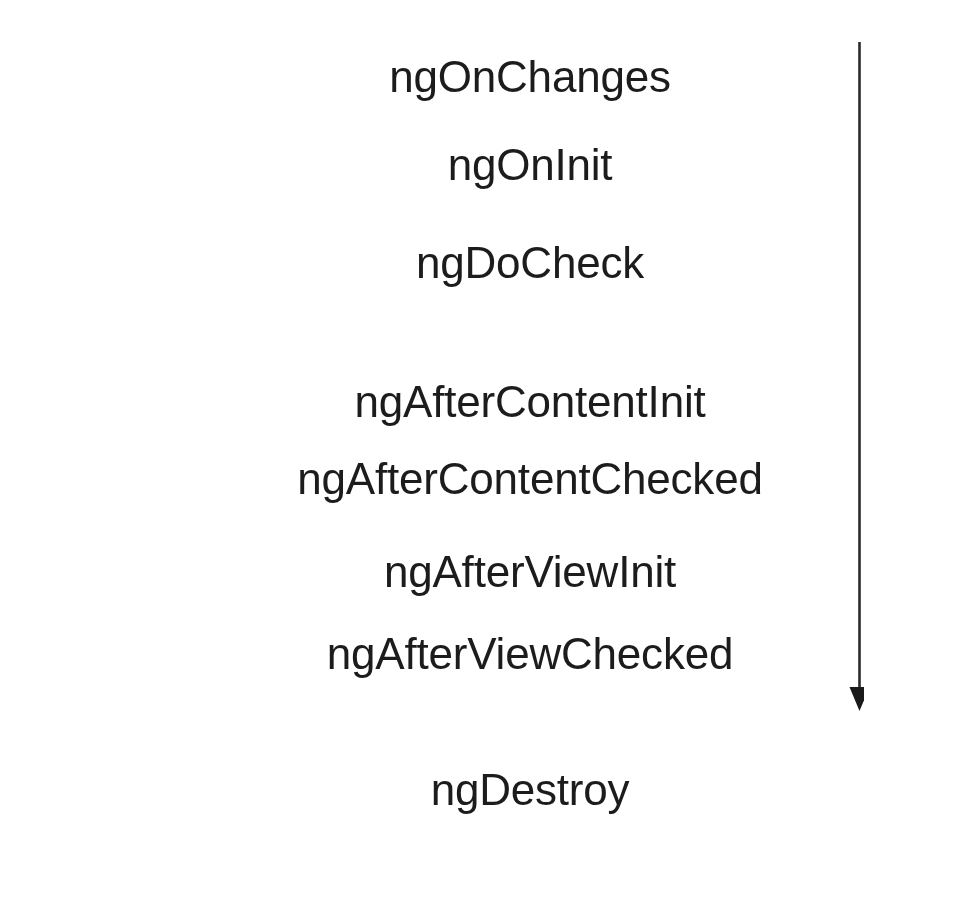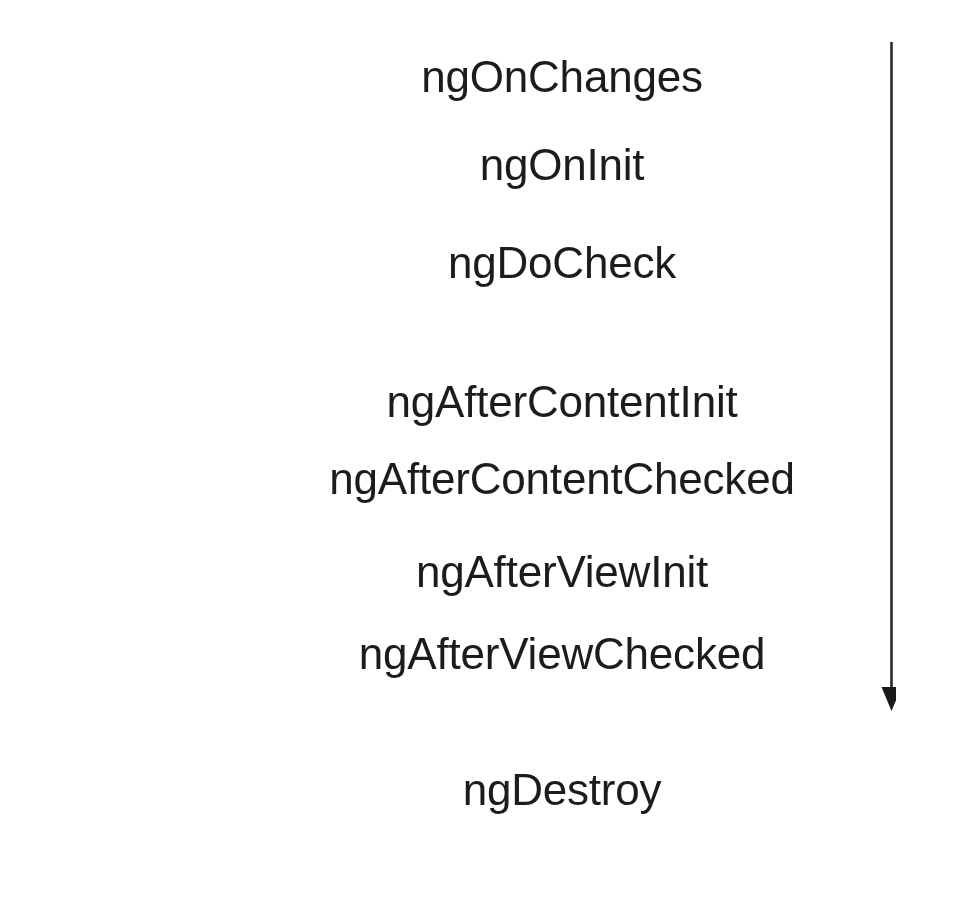--- a/index.html
+++ b/index.html
@@ -10,21 +10,20 @@
   body {
     background: #ffffff;
     font-family: "Liberation Sans", sans-serif;
   }
   #canvas {
     position: relative;
     width: 864px;
     height: 916px;
     background: #ffffff;
     overflow: hidden;
-    margin-left: 32px;
   }
 
   
   .hook-label {
     position: absolute;
     left: 0;
     width: 1060px;          
     text-align: center;
     font-family: "Liberation Sans", sans-serif;
     font-size: 44px;

